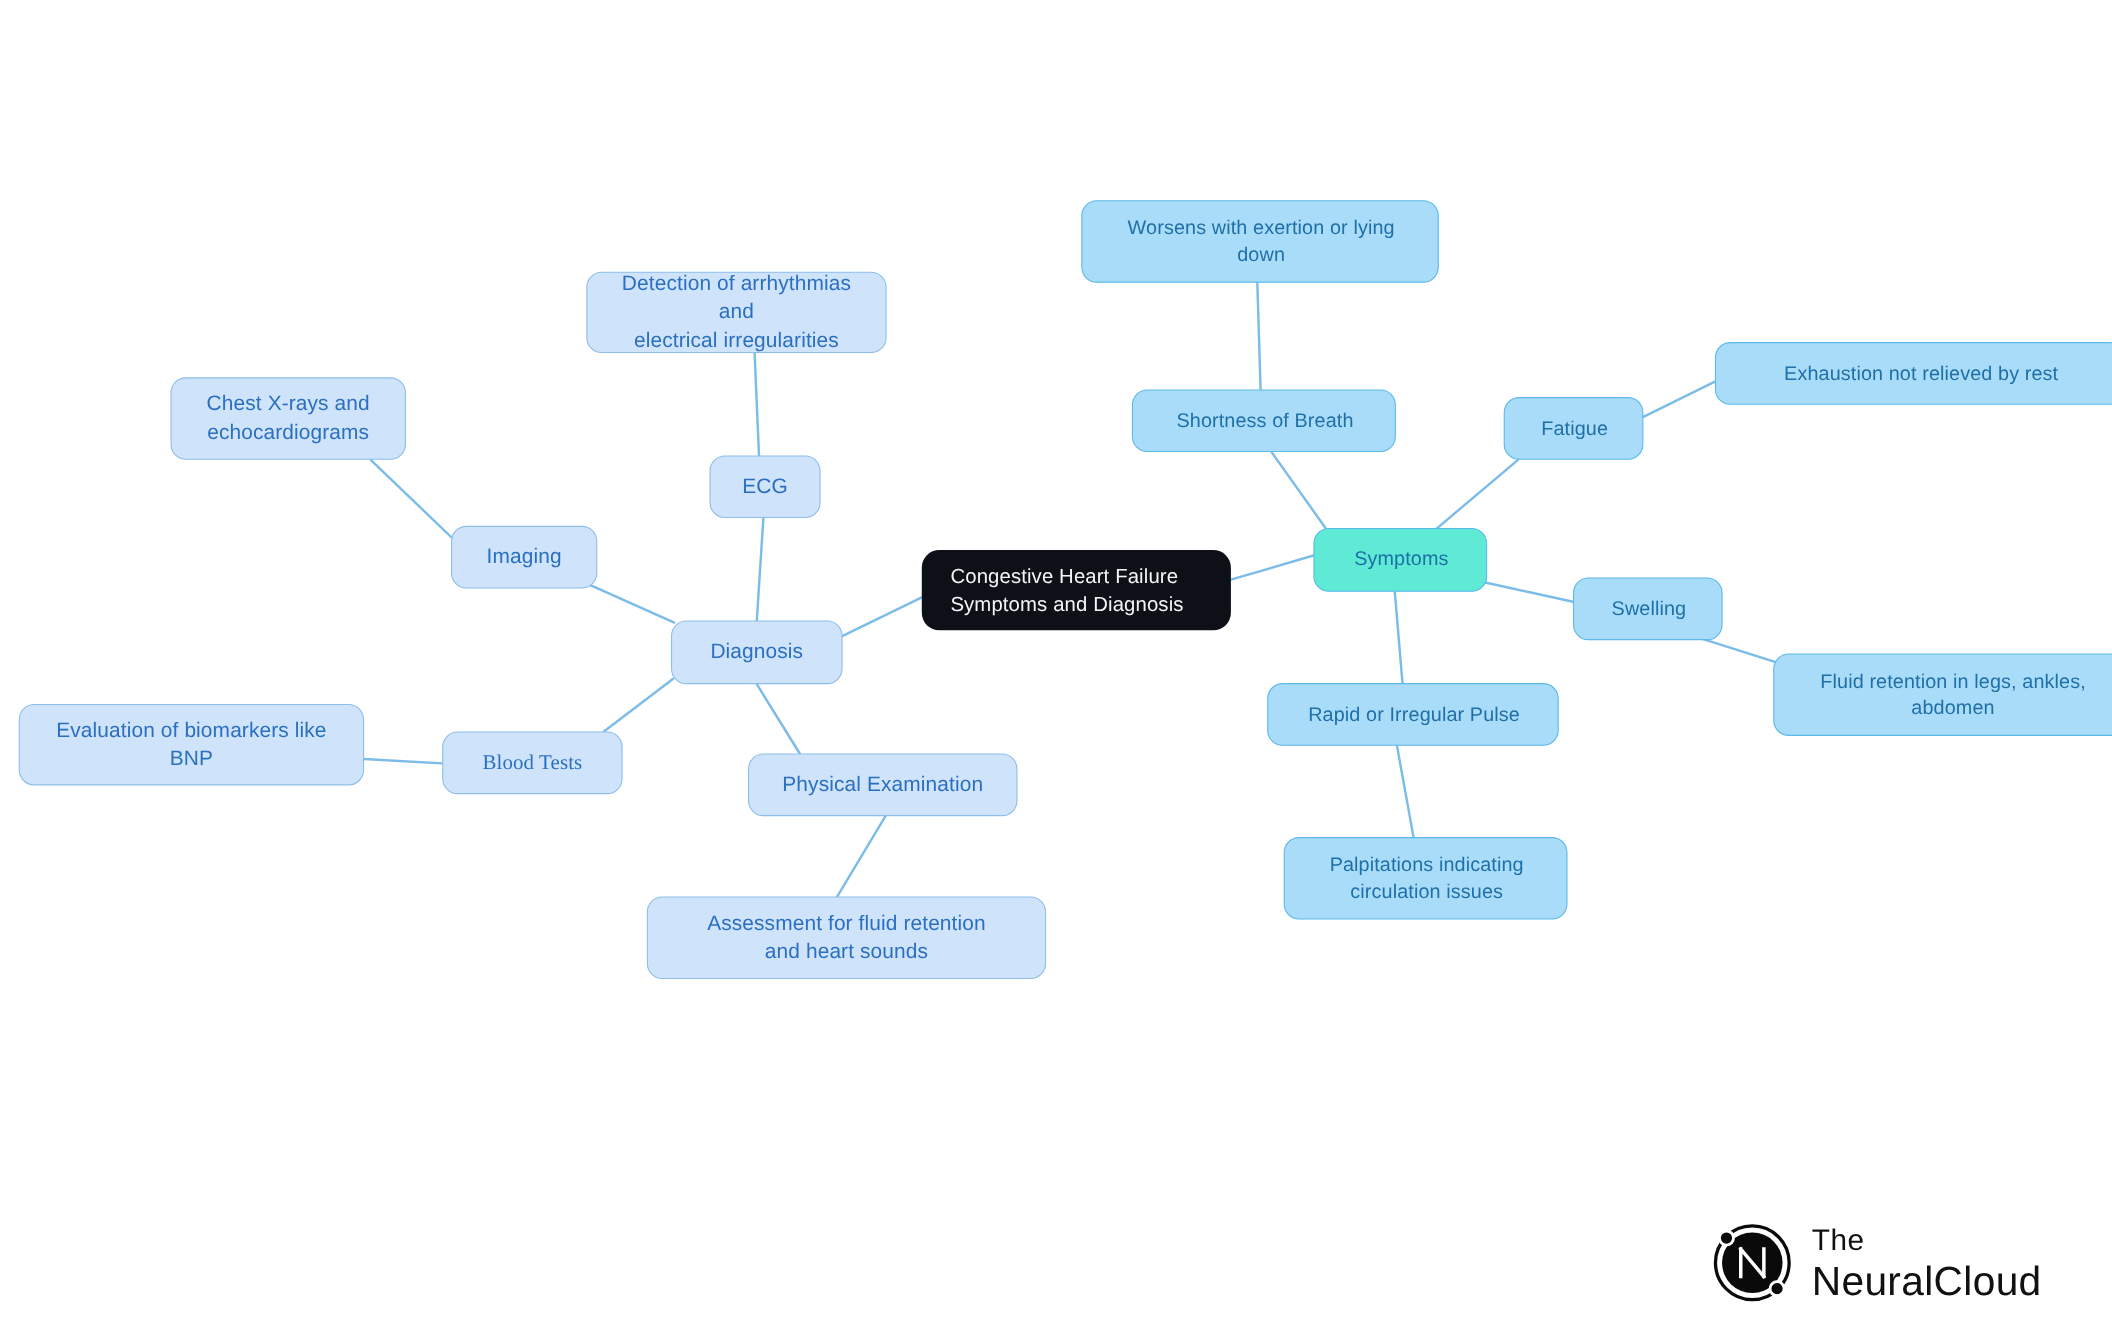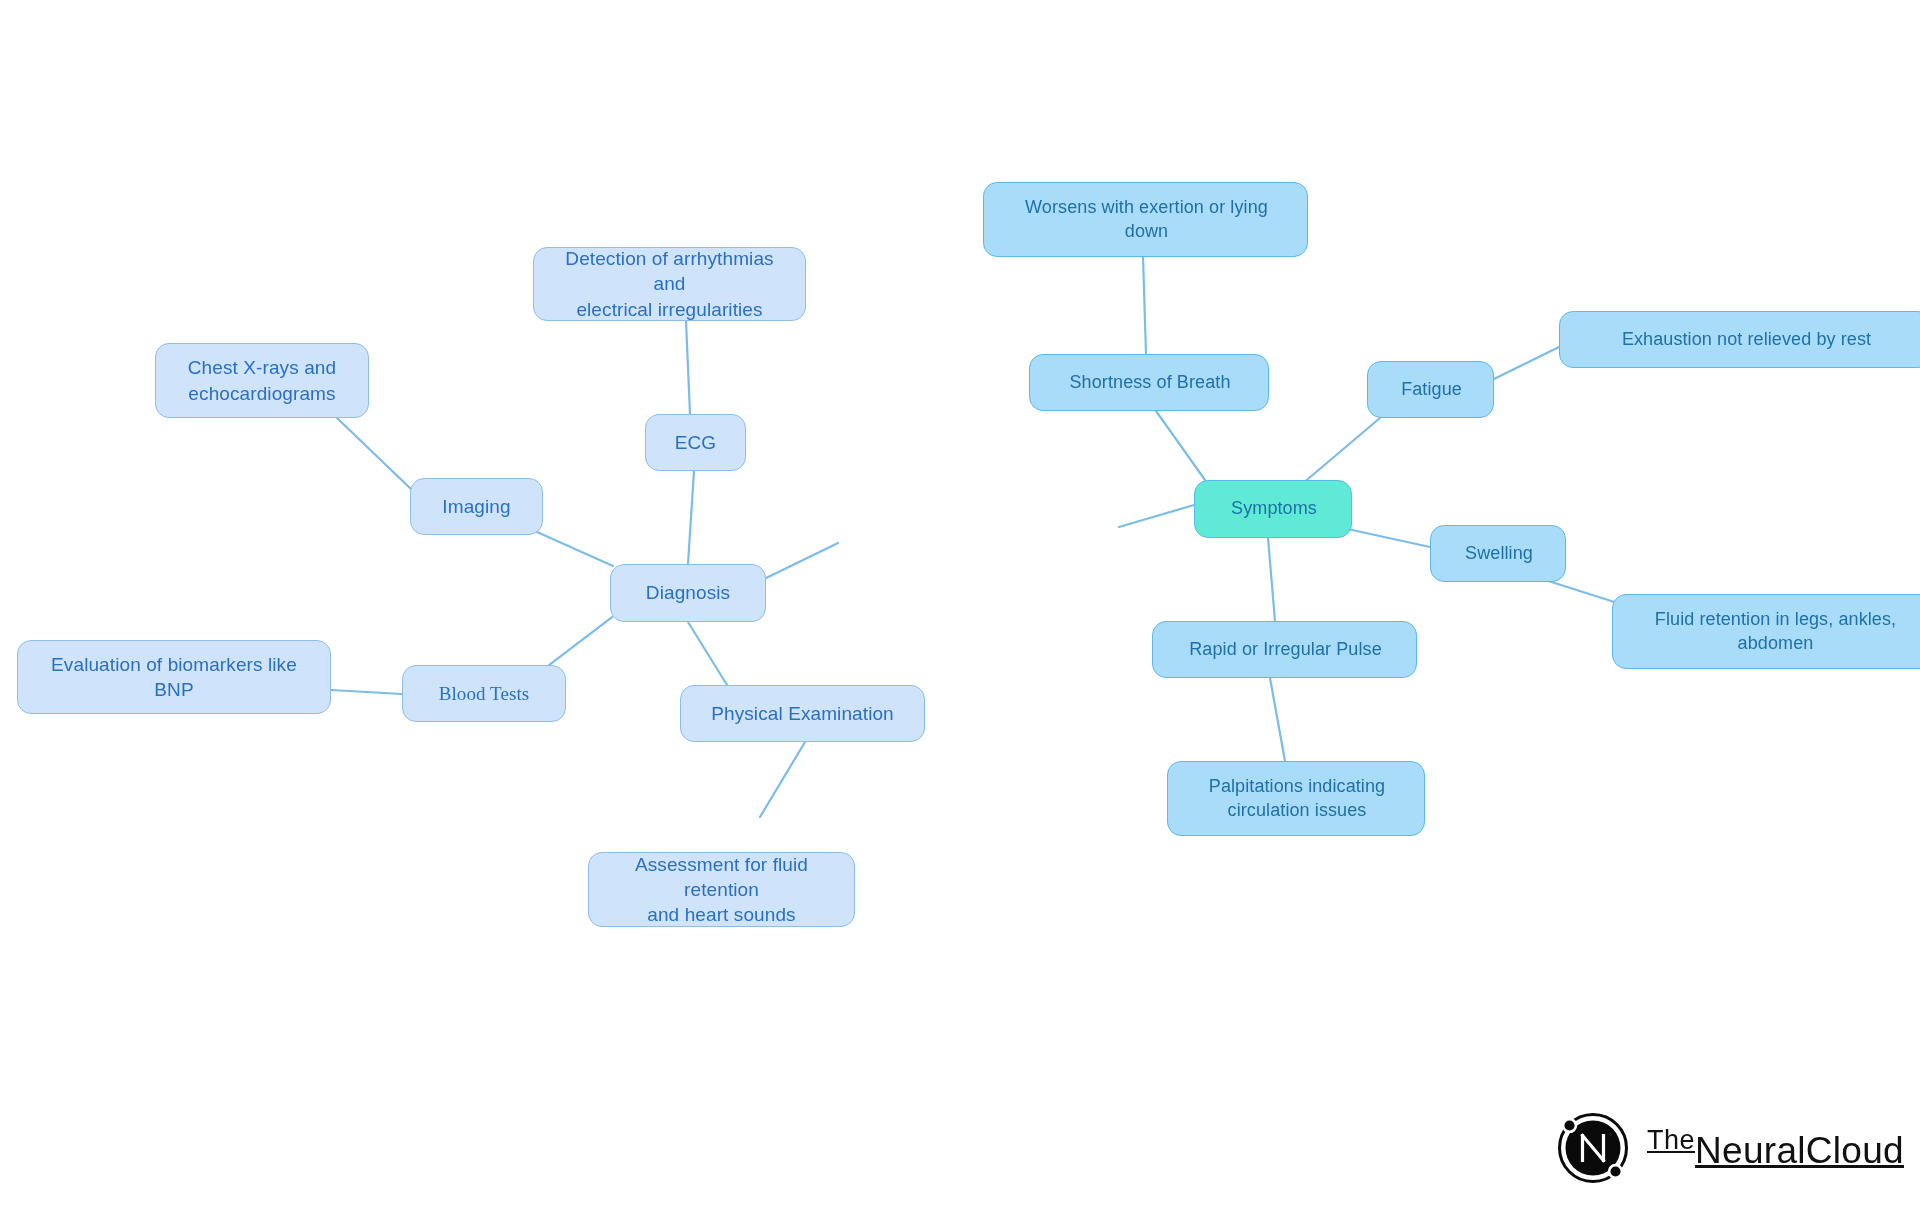--- a/index.html
+++ b/index.html
@@ -77,25 +77,24 @@
   
   #logo {
     position: absolute;
     display: flex;
     align-items: center;
     gap: 16px;
   }
   #logo .mark { flex: 0 0 auto; display:block; }
   #logo .wordmark {
     display: flex;
-    flex-direction: row;
+    flex-direction: column;
     justify-content: center;
     line-height: 1.0;
     color: #111111;
-    text-decoration: underline;
   }
   #logo .wm-the {
     font-size: 27px;
     letter-spacing: 0.5px;
     font-weight: 400;
   }
   #logo .wm-name {
     font-size: 37px;
     letter-spacing: 0.3px;
     margin-top: 5px;
@@ -121,20 +120,24 @@
       <line x1="1205" y1="480" x2="1156" y2="411" stroke="#7cbce8" stroke-width="2.2" stroke-linecap="round"></line>
       <line x1="1146" y1="354" x2="1143" y2="257" stroke="#7cbce8" stroke-width="2.2" stroke-linecap="round"></line>
       <line x1="1302" y1="484" x2="1380" y2="418" stroke="#7cbce8" stroke-width="2.2" stroke-linecap="round"></line>
       <line x1="1494" y1="379" x2="1559" y2="347" stroke="#7cbce8" stroke-width="2.2" stroke-linecap="round"></line>
       <line x1="1343" y1="528" x2="1430" y2="547" stroke="#7cbce8" stroke-width="2.2" stroke-linecap="round"></line>
       <line x1="1539" y1="578" x2="1630" y2="607" stroke="#7cbce8" stroke-width="2.2" stroke-linecap="round"></line>
       <line x1="1268" y1="538" x2="1275" y2="621" stroke="#7cbce8" stroke-width="2.2" stroke-linecap="round"></line>
       <line x1="1270" y1="678" x2="1285" y2="761" stroke="#7cbce8" stroke-width="2.2" stroke-linecap="round"></line>
     </svg>
 
+  <div class="node root" style="left: 838px; top: 500px; width: 281px; height: 73px; background: rgb(13, 17, 23); color: rgb(242, 244, 247);">
+    <span>Congestive Heart Failure
+Symptoms and Diagnosis</span>
+  </div>
 
   <div class="node diag" style="left: 610px; top: 564px; width: 156px; height: 58px; background: rgb(207, 228, 251); border-color: rgb(141, 189, 234); color: rgb(42, 111, 192);">
     <span>Diagnosis</span>
   </div>
 
   <div class="node diag" style="left: 645px; top: 414px; width: 101px; height: 57px;">
     <span>ECG</span>
   </div>
   <div class="node diag" style="left: 533px; top: 247px; width: 273px; height: 74px;">
     <span>Detection of arrhythmias and
@@ -153,21 +156,21 @@
     <span>Blood Tests</span>
   </div>
   <div class="node diag" style="left: 17px; top: 640px; width: 314px; height: 74px;">
     <span>Evaluation of biomarkers like
 BNP</span>
   </div>
 
   <div class="node diag" style="left: 680px; top: 685px; width: 245px; height: 57px;">
     <span>Physical Examination</span>
   </div>
-  <div class="node diag" style="left: 588px; top: 852px; width: 267px; height: 75px;">
+  <div class="node diag" style="left: 588px; top: 815px; width: 363px; height: 75px;">
     <span>Assessment for fluid retention
 and heart sounds</span>
   </div>
 
   <div class="node symp" style="left: 1194px; top: 480px; width: 158px; height: 58px; background: #5eead4; border-color: rgb(92, 185, 234); color: rgb(31, 111, 168);">
     <span>Symptoms</span>
   </div>
 
   <div class="node symp" style="left: 1029px; top: 354px; width: 240px; height: 57px;">
     <span>Shortness of Breath</span>

